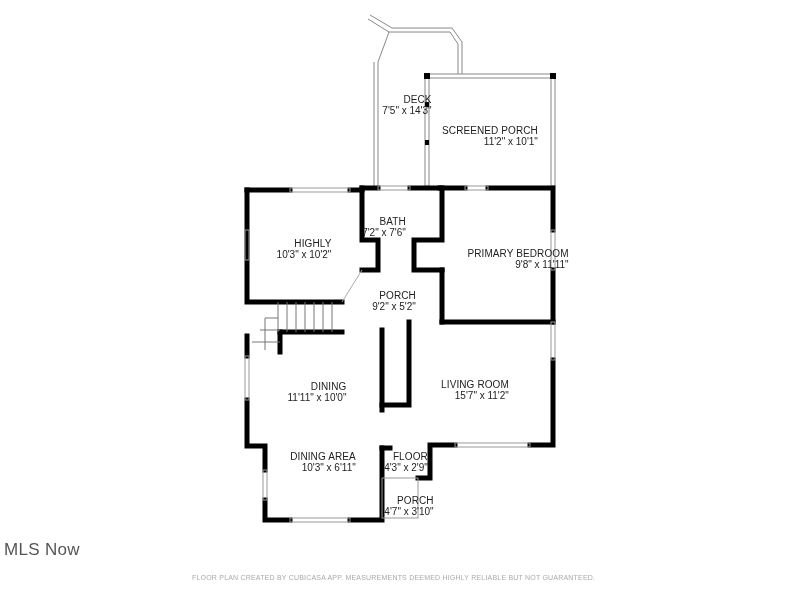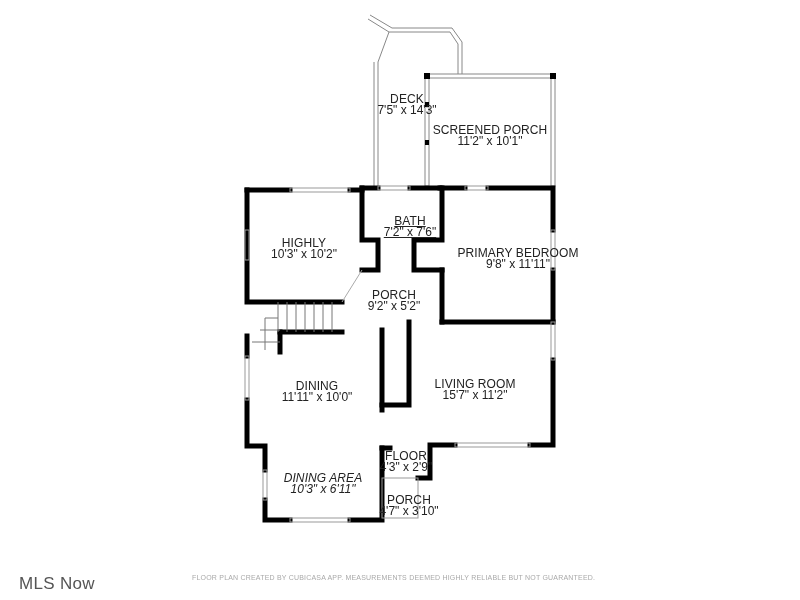--- a/index.html
+++ b/index.html
@@ -1,22 +1,22 @@
 <!DOCTYPE html>
 <html><head>
 <meta charset="utf-8">
 <style>
   html, body { margin:0; padding:0; background:#ffffff; }
   body { width:800px; height:600px; position:relative; overflow:hidden; font-family:"Liberation Sans", sans-serif; }
   #plan { position:absolute; left:0; top:0; }
-  .room-label { position:absolute; text-align:center; transform:translateX(-50%); font-size:12px; color:#222; line-height:11px; white-space:nowrap; }
+  .room-label { position:absolute; text-align:right; transform:translateX(-50%); font-size:10px; color:#222; line-height:11px; white-space:nowrap; }
   .room-label .name { display:block; letter-spacing:0.1px; }
   .room-label .dims { display:block; }
   .footer-note { position:absolute; left:192px; top:574px; font-size:7px; color:#a9a9a9; letter-spacing:0.2px; }
-  .brand { position:absolute; left:4px; top:574px; font-size:17px; color:#555; letter-spacing:0.3px;margin-left:15px; }
+  .brand { position:absolute; left:4px; top:540px; font-size:17px; color:#555; letter-spacing:0.3px; }
 </style>
 </head>
 <body>
 
 <svg id="plan" width="800" height="600" viewBox="0 0 800 600">
 
   <g fill="none" stroke="#888" stroke-width="1">
     <path d="M370 15 L392 28 L452 28 L462 42 L462 74"></path>
     <path d="M368 19 L389 32 L450 32 L458 44 L458 74"></path>
     <path d="M389 32 L378 62 L378 190"></path>
@@ -101,21 +101,21 @@
   <span class="dims">7'5" x 14'3"</span>
 </div>
 <div class="room-label" style="left:490px;top:125px;">
   <span class="name">SCREENED PORCH</span>
   <span class="dims">11'2" x 10'1"</span>
 </div>
 <div class="room-label" style="left:304px;top:238px;">
   <span class="name">HIGHLY</span>
   <span class="dims">10'3" x 10'2"</span>
 </div>
-<div class="room-label" style="left:410px;top:216px;text-decoration:underline;">
+<div class="room-label" style="left:384px;top:216px;">
   <span class="name">BATH</span>
   <span class="dims">7'2" x 7'6"</span>
 </div>
 <div class="room-label" style="left:498px;top:248px;margin-left:20px;">
   <span class="name">PRIMARY BEDROOM</span>
   <span class="dims">9'8" x 11'11"</span>
 </div>
 <div class="room-label" style="left:394px;top:290px;">
   <span class="name">PORCH</span>
   <span class="dims">9'2" x 5'2"</span>
@@ -125,21 +125,21 @@
   <span class="dims">11'11" x 10'0"</span>
 </div>
 <div class="room-label" style="left:475px;top:379px;">
   <span class="name">LIVING ROOM</span>
   <span class="dims">15'7" x 11'2"</span>
 </div>
 <div class="room-label" style="left:406px;top:451px;">
   <span class="name">FLOOR</span>
   <span class="dims">4'3" x 2'9"</span>
 </div>
-<div class="room-label" style="left:323px;top:473px;font-style:italic;">
+<div class="room-label" style="left:323px;top:451px;">
   <span class="name">DINING AREA</span>
   <span class="dims">10'3" x 6'11"</span>
 </div>
 <div class="room-label" style="left:409px;top:495px;">
   <span class="name">PORCH</span>
   <span class="dims">4'7" x 3'10"</span>
 </div>
 
 <div class="brand">MLS Now</div>
 <div class="footer-note">FLOOR PLAN CREATED BY CUBICASA APP. MEASUREMENTS DEEMED HIGHLY RELIABLE BUT NOT GUARANTEED.</div>

